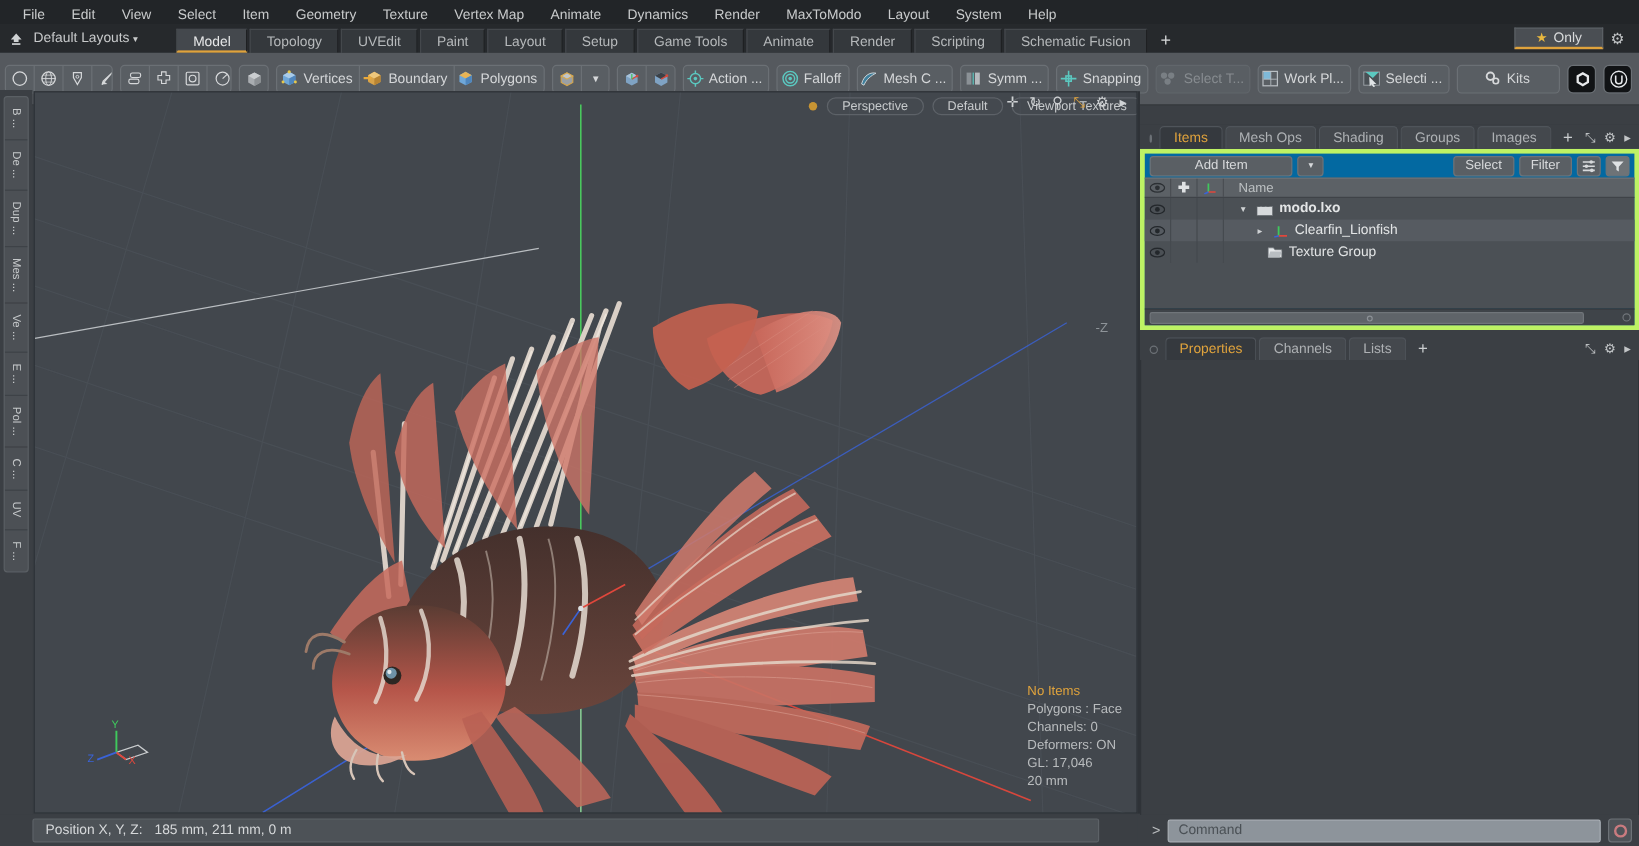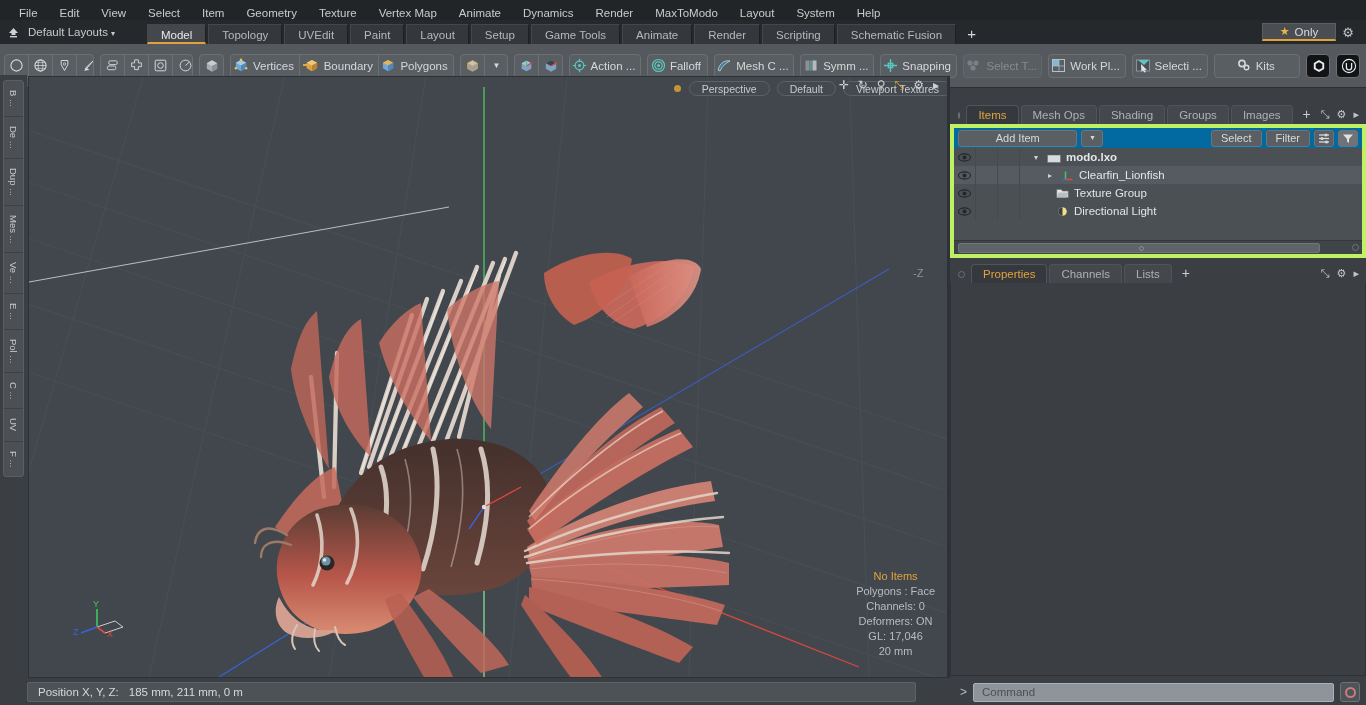--- a/index.html
+++ b/index.html
@@ -114,21 +114,21 @@
   }
   .vp-hdr-right {
     position:absolute; right:8px; top:2px; display:flex; align-items:center; gap:9px; z-index:6;
   }
   .vp-hdr-right .hi { color:#cfd2d4; font-size:12px; line-height:1; }
 
   
   .vp-canvas { position:absolute; inset:0; }
 
   .vp-stats {
-    position:absolute; right:12px; bottom:18px; text-align:center;
+    position:absolute; right:12px; bottom:18px; text-align:left;
     font-size:11px; color:#b9bcbe; line-height:15px; z-index:5;
   }
   .vp-stats .hl { color:#e0a33c; }
 
   .vp-gizmo { position:absolute; left:42px; bottom:28px; z-index:5; }
 
   
   .rpanel {
     position:absolute; left:950px; top:76px; width:416px; height:602px;
     background:#3b3f44;
@@ -817,20 +817,41 @@
               <circle cx="8.5" cy="9" r="1.5" fill="#d7d9db"></circle>
             </svg>
         </div>
         <div class="btn" style="width:20px;padding:0;background:#6e7377;">
           <svg width="12" height="11" viewBox="0 0 12 11">
               <path d="M1 1.5 H11 L7 6 V10 L5 8.6 V6 Z" fill="#dfe2e4"></path>
             </svg>
         </div>
       </div>
 
+      <div class="treehdr">
+        <div class="th-col">
+          <svg width="13" height="9" viewBox="0 0 13 9">
+              <ellipse cx="6.5" cy="4.5" rx="6" ry="3.6" fill="none" stroke="#2c3034" stroke-width="1.1"></ellipse>
+              <circle cx="6.5" cy="4.5" r="2" fill="#2c3034"></circle>
+            </svg>
+        </div>
+        <div class="th-col">
+          <svg width="11" height="11" viewBox="0 0 11 11">
+              <path d="M4 0.5h3v3h3v3h-3v3h-3v-3h-3v-3h3z" fill="#dfe2e4"></path>
+            </svg>
+        </div>
+        <div class="th-col">
+          <svg width="11" height="11" viewBox="0 0 11 11">
+              <line x1="4" y1="9" x2="4" y2="2" stroke="#3fc95d" stroke-width="1.4"></line>
+              <line x1="4" y1="9" x2="10" y2="9" stroke="#e0473c" stroke-width="1.4"></line>
+              <line x1="4" y1="9" x2="0.6" y2="10.6" stroke="#3a63d8" stroke-width="1.4"></line>
+            </svg>
+        </div>
+        <div class="th-name">Name</div>
+      </div>
 
       <div class="treebody">
 
         <div class="trow">
           <div class="eye">
             <svg width="13" height="9" viewBox="0 0 13 9">
                 <ellipse cx="6.5" cy="4.5" rx="6" ry="3.6" fill="none" stroke="#23272b" stroke-width="1.1"></ellipse>
                 <circle cx="6.5" cy="4.5" r="2" fill="#23272b"></circle>
               </svg>
           </div>
@@ -883,39 +904,20 @@
             <span>
               <svg width="13" height="11" viewBox="0 0 13 11">
                   <path d="M0.8 1.5 h4.4 l1.2 1.6 h5.8 v6.4 h-11.4 z" fill="#e6e9eb" stroke="#71767b" stroke-width=".6"></path>
                   <path d="M2.6 4.6 h9.6 l-1.8 4.9 h-9.6 z" fill="#b9bec2"></path>
                 </svg>
             </span>
             <span>Texture Group</span>
           </div>
         </div>
 
-        <div class="trow">
-          <div class="eye">
-            <svg width="13" height="9" viewBox="0 0 13 9">
-                <ellipse cx="6.5" cy="4.5" rx="6" ry="3.6" fill="none" stroke="#23272b" stroke-width="1.1"></ellipse>
-                <circle cx="6.5" cy="4.5" r="2" fill="#23272b"></circle>
-              </svg>
-          </div>
-          <div class="c2"></div>
-          <div class="c3"></div>
-          <div class="lbl" style="padding-left:36px;">
-            <span>
-              <svg width="13" height="11" viewBox="0 0 13 11">
-                  <circle cx="6.5" cy="5.5" r="4.3" fill="#f0e08a"></circle>
-                  <path d="M6.5 1.2 A4.3 4.3 0 0 0 6.5 9.8 Z" fill="#3b4045"></path>
-                </svg>
-            </span>
-            <span>Directional Light</span>
-          </div>
-        </div>
       </div>
 
       <div class="hscrollwrap">
         <div class="hscroll">
             <span class="grip"></span>
           </div>
         <span class="hs-end"></span>
       </div>
     </div>
 

